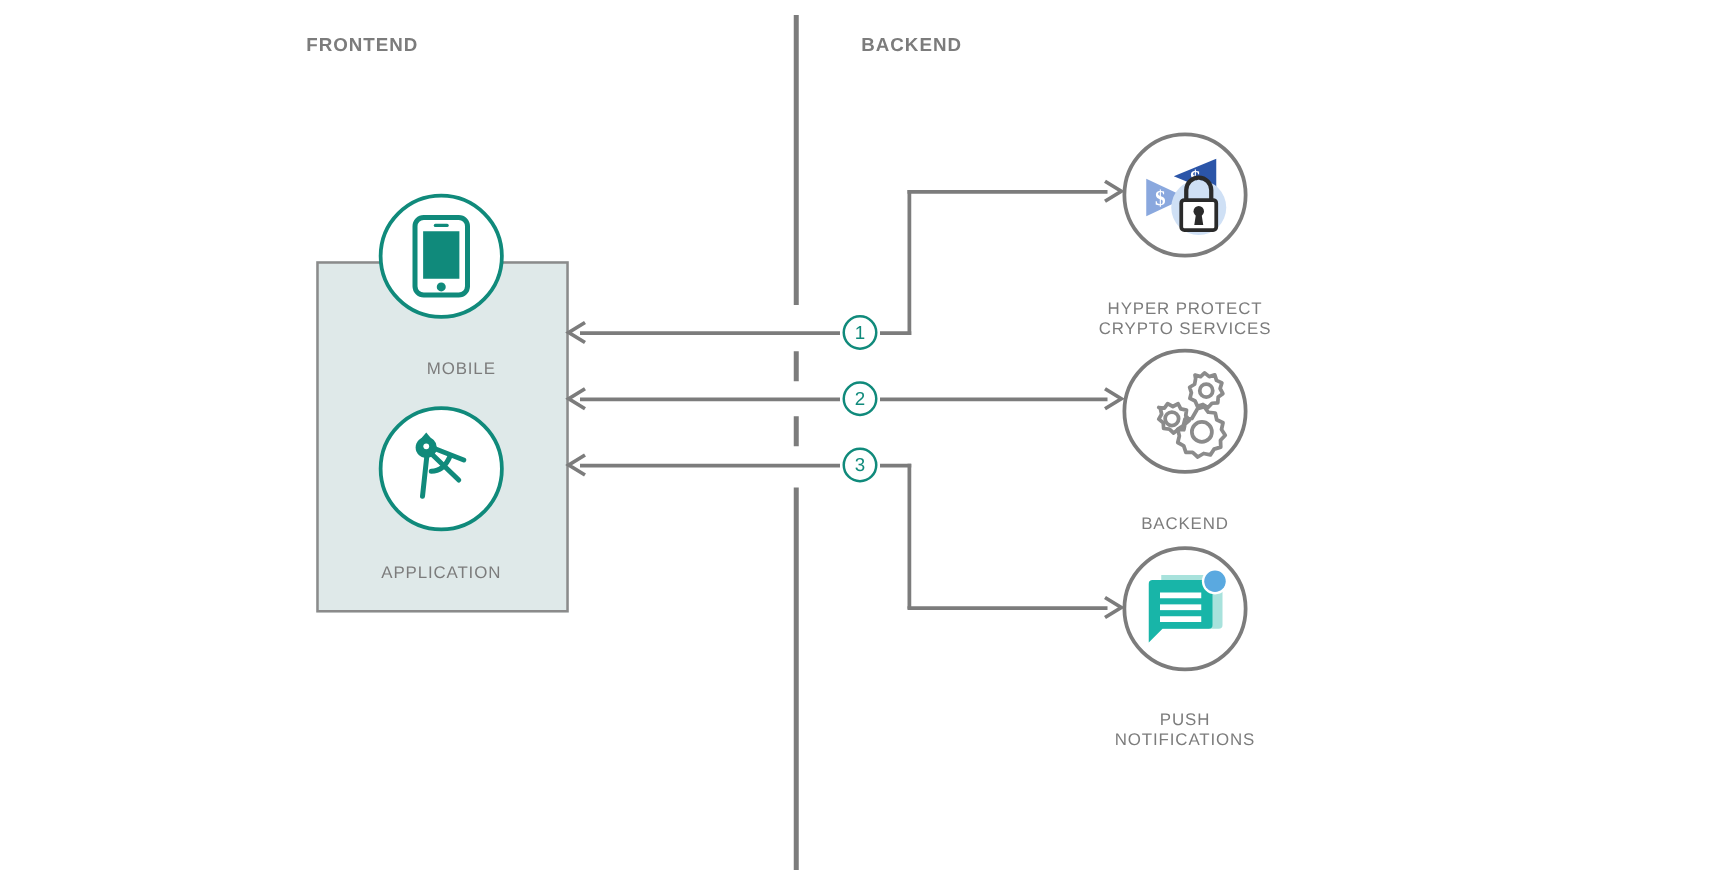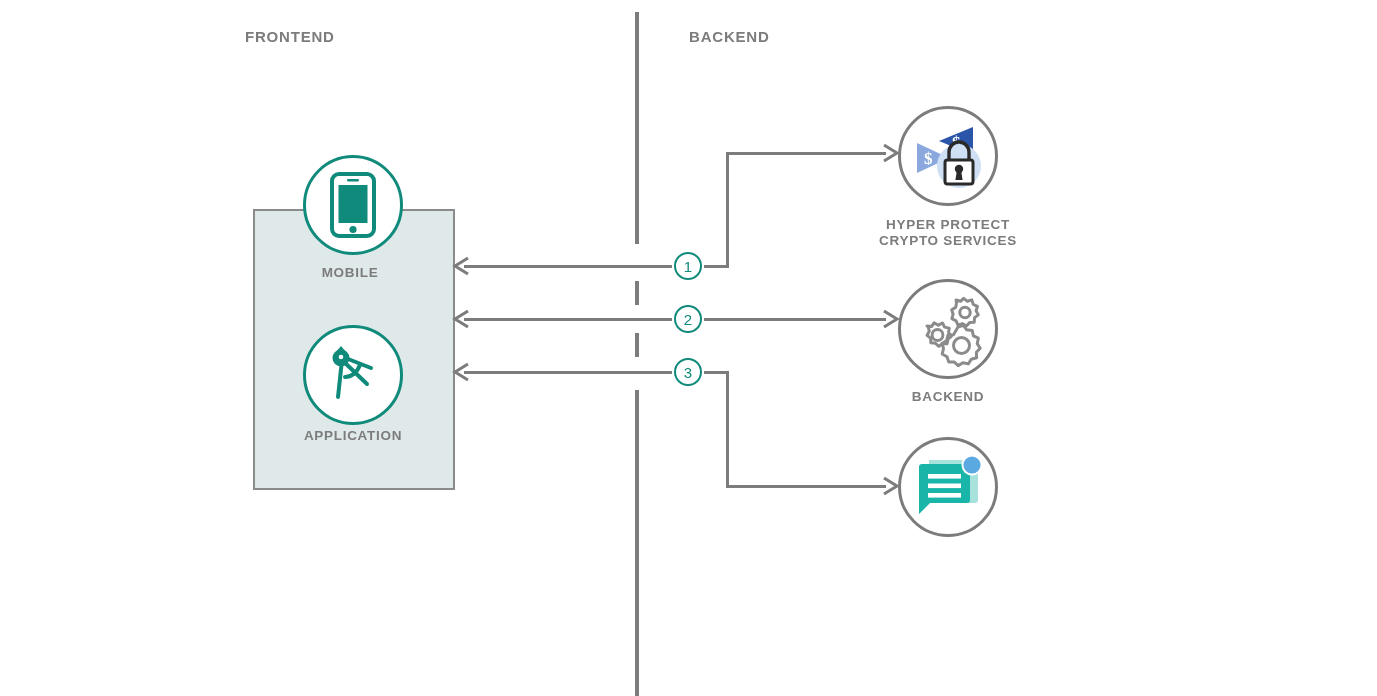--- a/index.html
+++ b/index.html
@@ -58,26 +58,27 @@
     align-items: center;
     justify-content: center;
   }
   .node-teal { border: 3px solid #108a7b; }
   .node-gray { border: 3px solid #7c7c7c; }
 
   .node-label {
     position: absolute;
     text-align: center;
     font-size: 13.5px;
-    font-weight: bold;
+    font-weight: normal;
     letter-spacing: 0.7px;
     color: #7c7c7c;
     line-height: 16px;
     white-space: pre-line;
     width: 200px;
+    margin-top: 22px;
   }
 
   
   .hline {
     position: absolute;
     height: 3px;
     background: #7c7c7c;
   }
   .vline {
     position: absolute;
@@ -154,21 +155,21 @@
   <div class="step" style="left:674px; top:358px;">3</div>
 
   <div class="node node-teal" style="left:303px; top:155px; width:100px; height:100px;">
     <svg width="46" height="66" viewBox="0 0 46 66">
       <rect x="2" y="2" width="42" height="62" rx="7" ry="7" fill="none" stroke="#108a7b" stroke-width="4"></rect>
       <rect x="8.5" y="13" width="29" height="38" fill="#108a7b"></rect>
       <rect x="17" y="7" width="12" height="2.6" rx="1.3" fill="#108a7b"></rect>
       <circle cx="23" cy="57.5" r="3.6" fill="#108a7b"></circle>
     </svg>
   </div>
-  <div class="node-label" style="left:250px; top:265px;">MOBILE</div>
+  <div class="node-label" style="left:269px; top:265px;">MOBILE</div>
 
   <div class="node node-teal" style="left:303px; top:325px; width:100px; height:100px;">
     <svg width="64" height="64" viewBox="0 0 64 64">
       <g stroke="#108a7b" stroke-width="4" fill="none" stroke-linecap="round">
         <path d="M21,17 L17,54"></path>
         <path d="M21,17 L46,41"></path>
         <path d="M22,14 L50,25"></path>
         <path d="M24,34 Q34,34 39,22"></path>
       </g>
       <circle cx="20" cy="15" r="8.5" fill="#108a7b"></circle>
@@ -222,14 +223,16 @@
 
       <path d="M8,13 A3,3 0 0 1 11,10 L56,10 A3,3 0 0 1 59,13 L59,46 A3,3 0 0 1 56,49 L19,49 L8,60 Z" fill="#18b5a8"></path>
       <rect x="17" y="20" width="33" height="4.6" fill="#ffffff"></rect>
       <rect x="17" y="29.5" width="33" height="4.6" fill="#ffffff"></rect>
       <rect x="17" y="39" width="33" height="4.6" fill="#ffffff"></rect>
 
       <circle cx="61" cy="11" r="10.5" fill="#ffffff"></circle>
       <circle cx="61" cy="11" r="8.6" fill="#5aa9e0"></circle>
     </svg>
   </div>
+  <div class="node-label" style="left:848px; top:546px;">PUSH
+NOTIFICATIONS</div>
 
 </div>
 
 </body></html>

